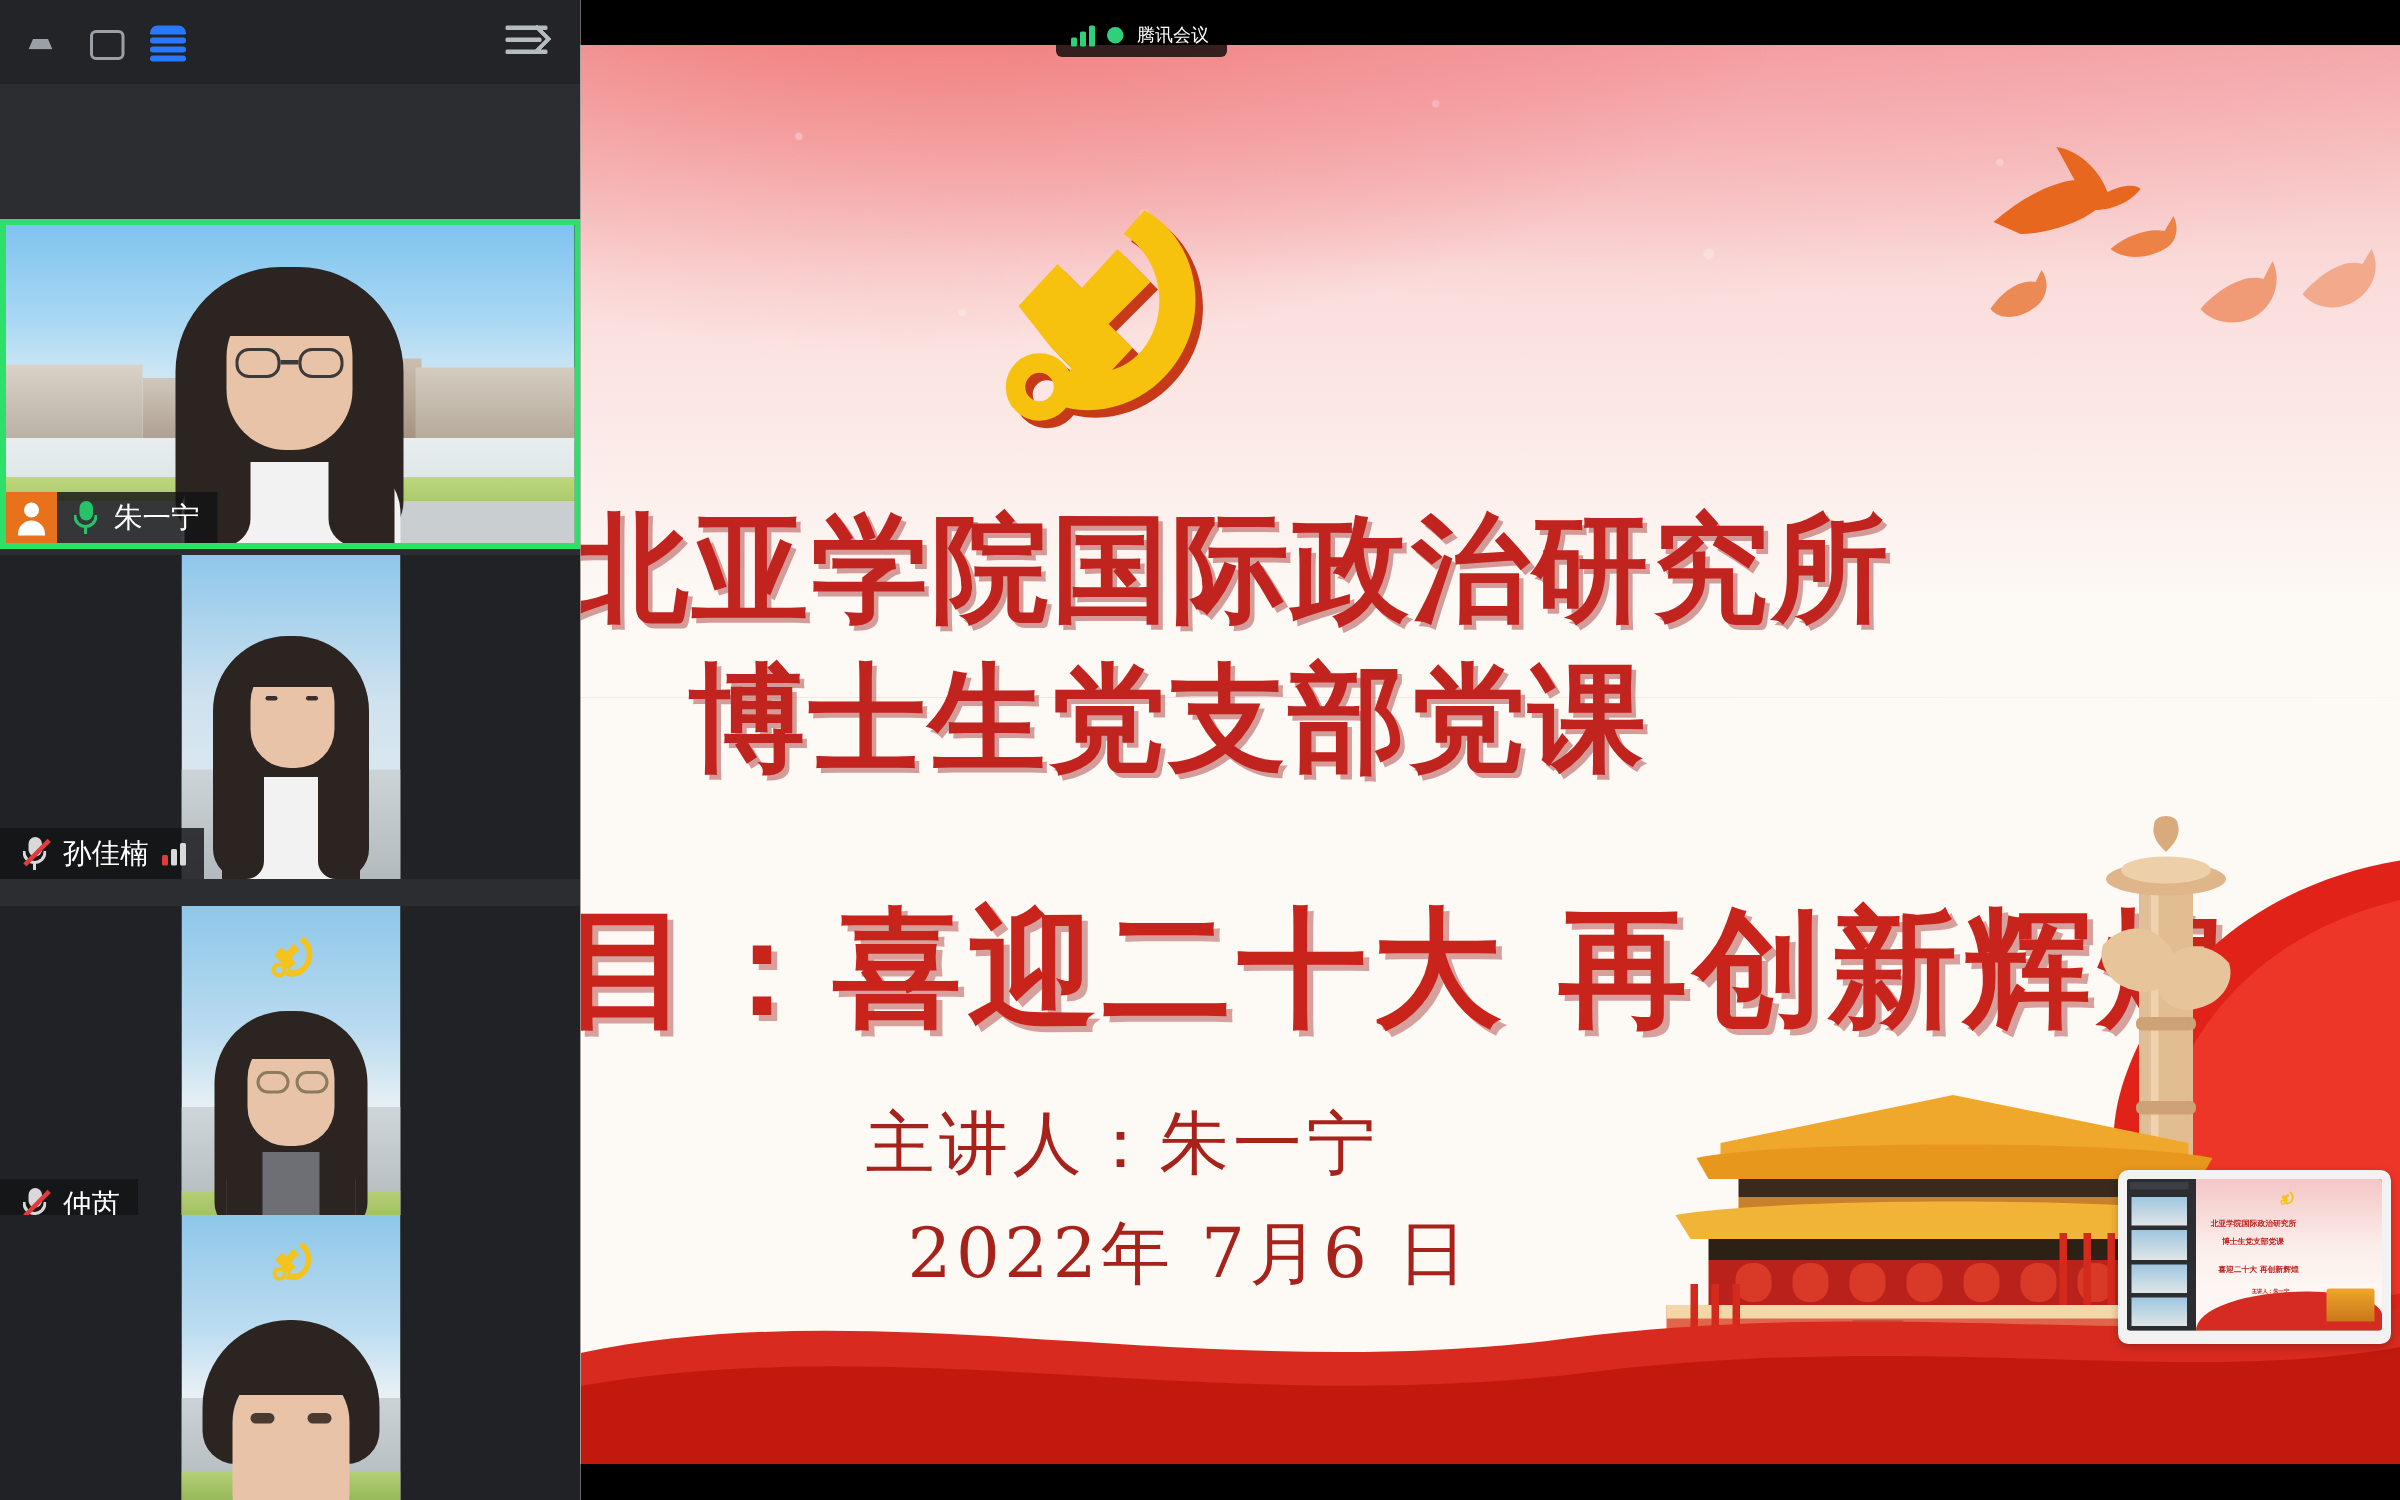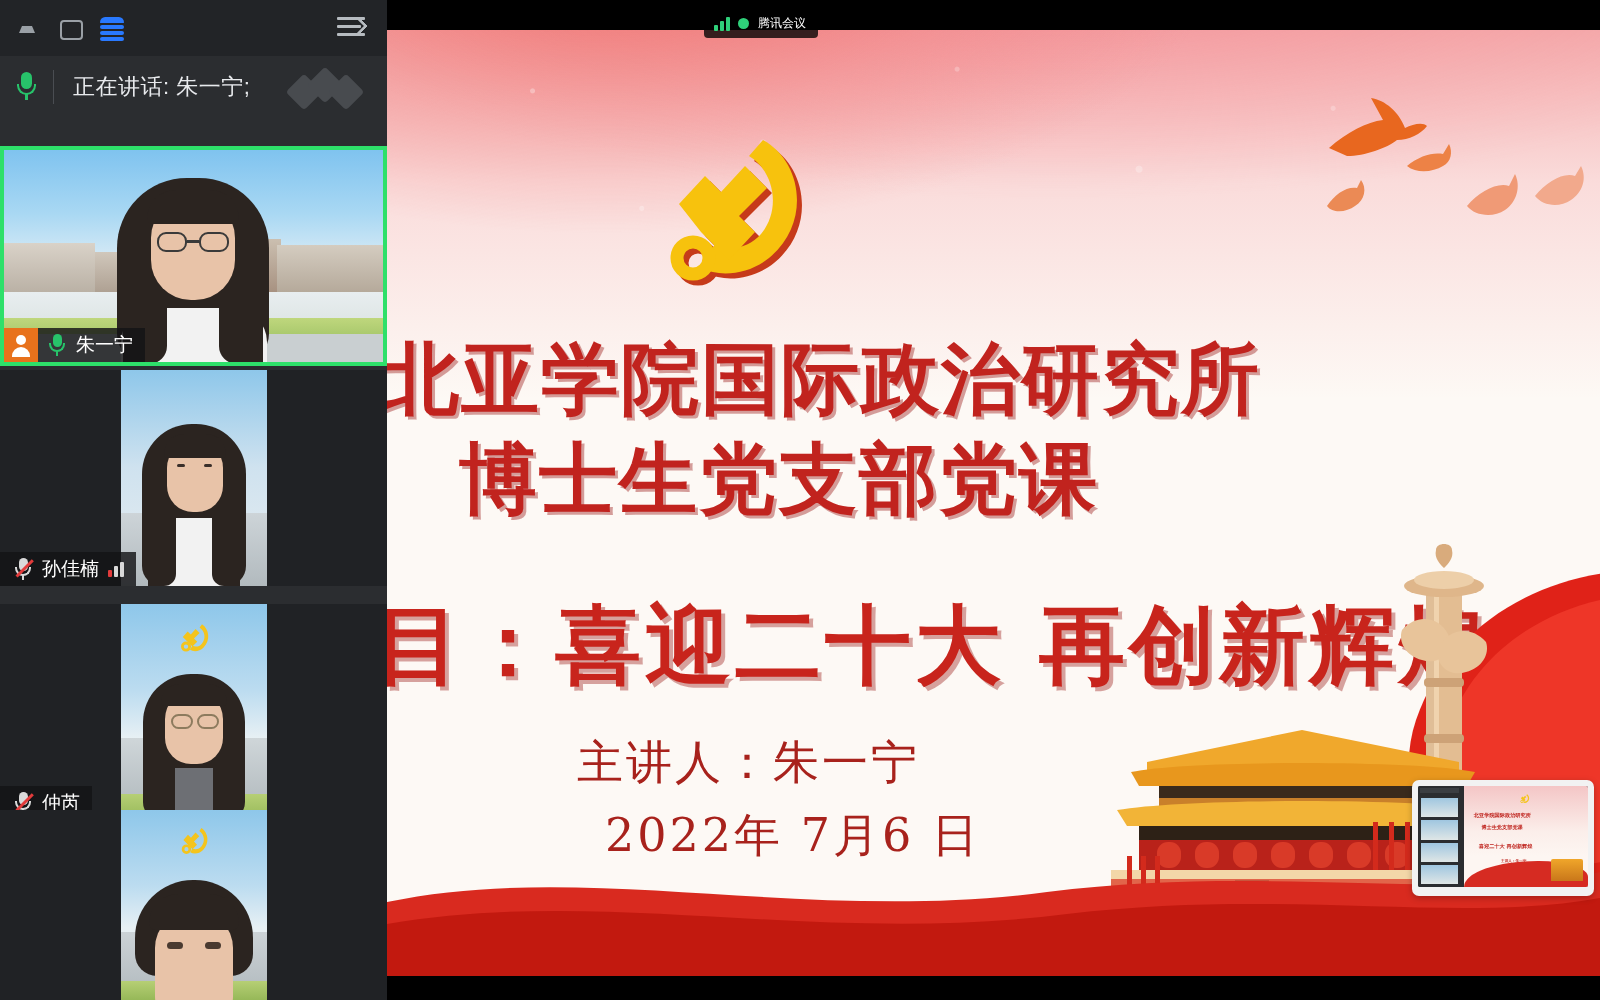--- a/index.html
+++ b/index.html
@@ -226,34 +226,20 @@
         </div>
       </div>
       <div class="ico-collapse">
         <i></i>
           <i></i>
           <i></i>
           <i class="arrow"></i>
       </div>
     </div>
 
-    <div id="speakbar">
-      <div class="mic-green">
-        <div class="cap"></div>
-          <div class="arc"></div>
-          <div class="stem"></div>
-      </div>
-      <div class="sep"></div>
-      <div id="speaktext">正在讲话: 朱一宁;</div>
-      <div class="logo-ghost">
-        <span></span>
-          <span></span>
-          <span></span>
-      </div>
-    </div>
 
     <div class="tile active" style="top:146px; height:220px;">
       <div class="tile-inner">
         <div class="bg-campus">
           <div class="bldg b1"></div>
             <div class="bldg b2"></div>
           <div class="bldg bred"></div>
             <div class="bldg b3"></div>
             <div class="bldg b4"></div>
           <div class="ground"></div>

